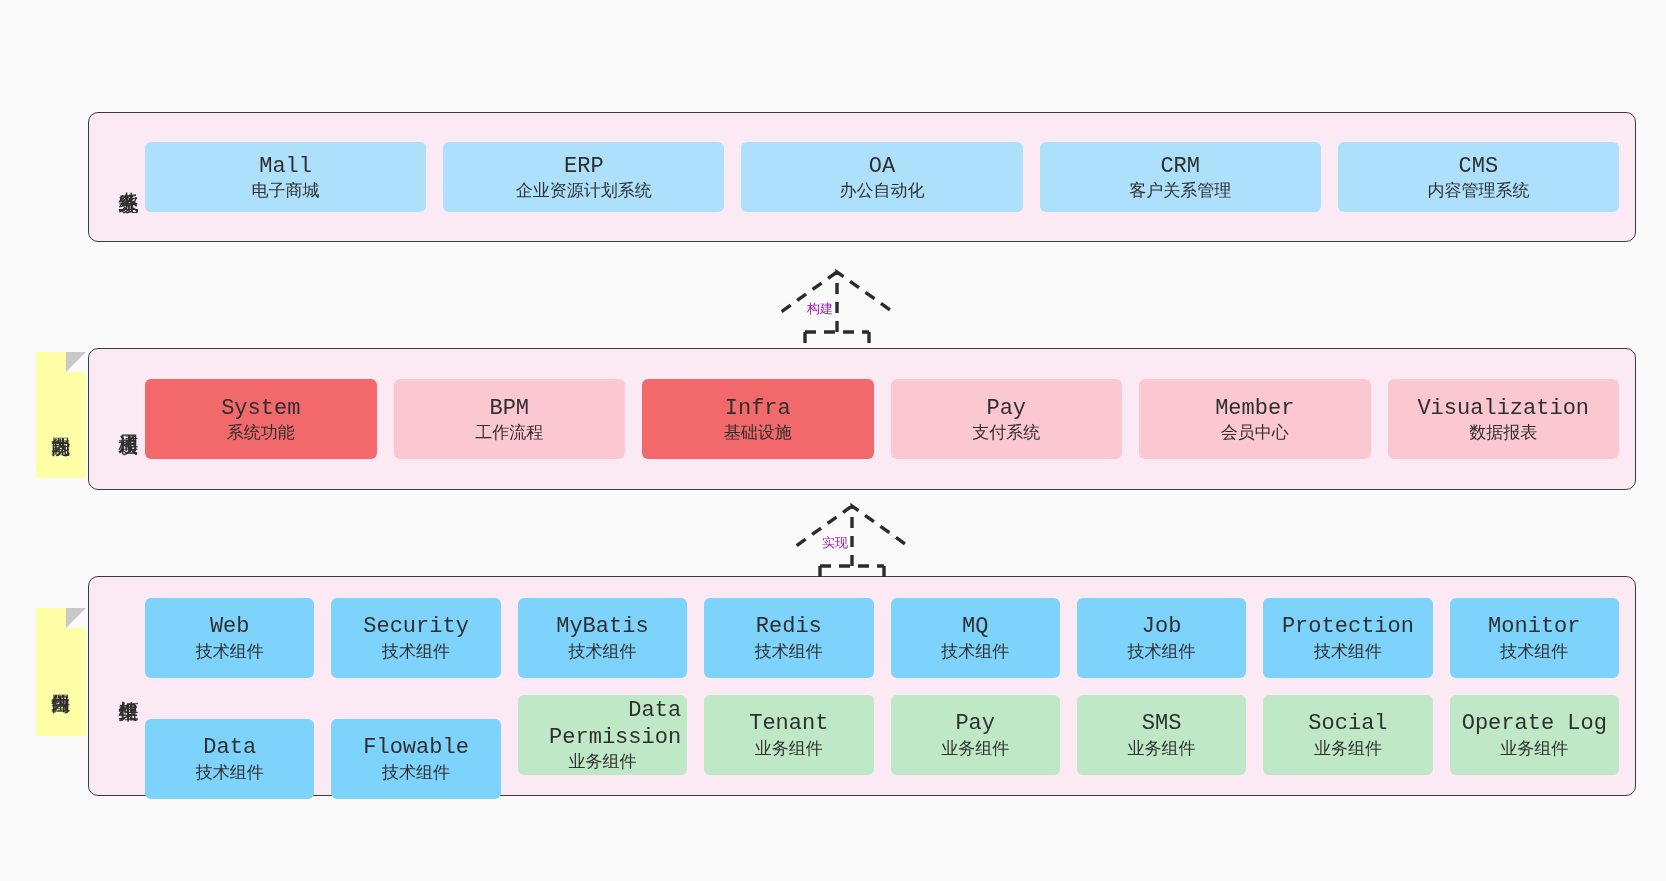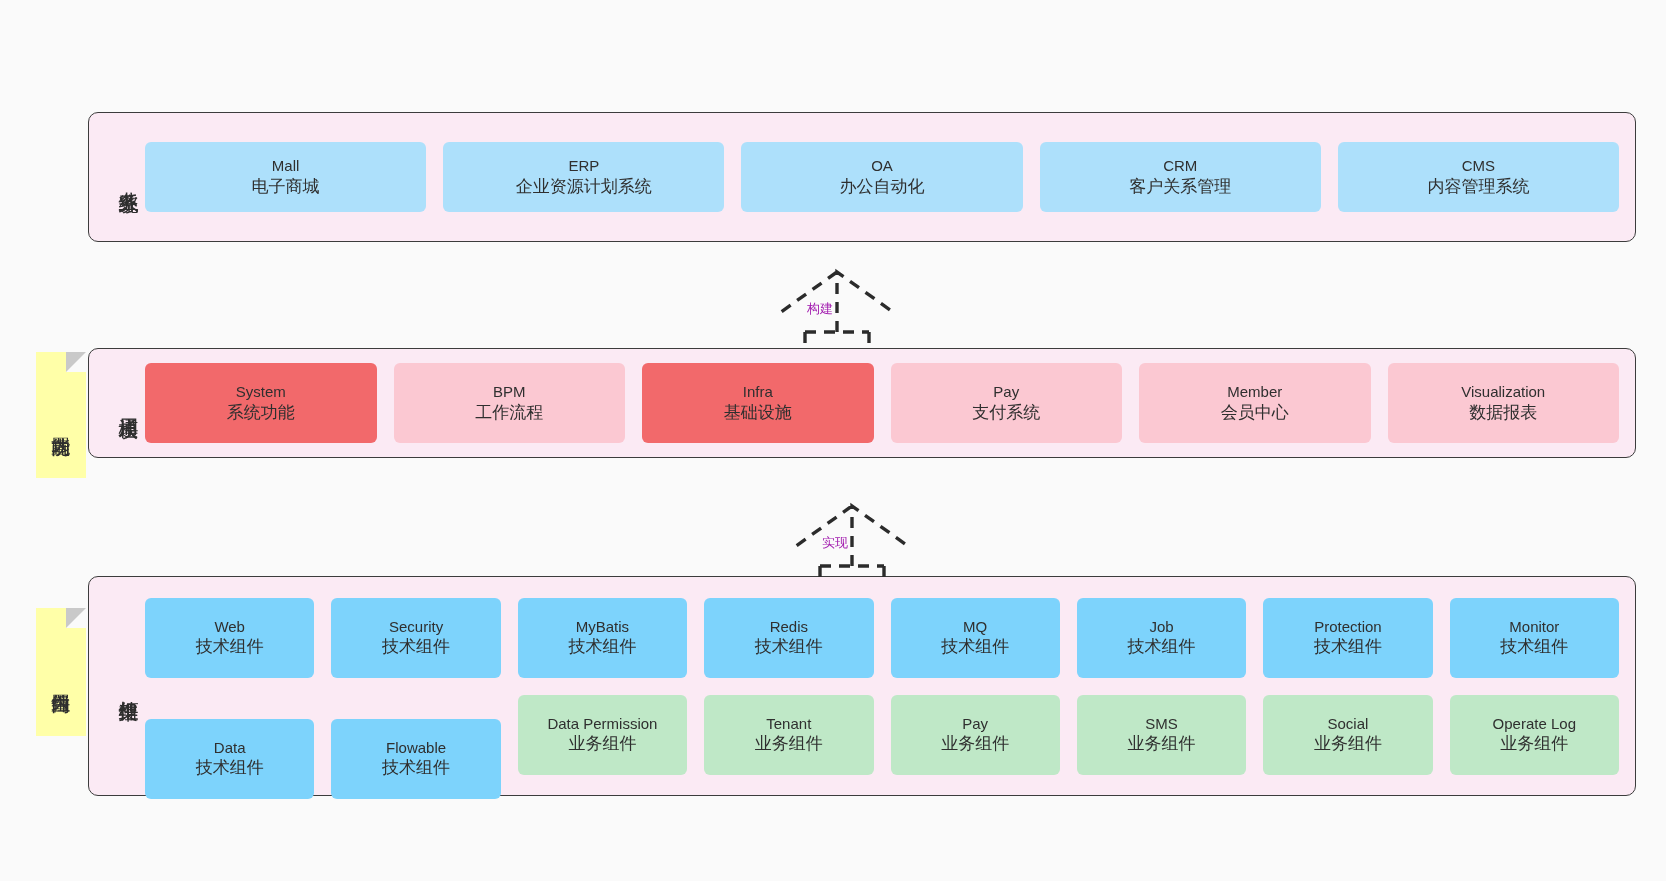--- a/index.html
+++ b/index.html
@@ -71,34 +71,34 @@
     display: flex;
     flex-direction: column;
     align-items: center;
     justify-content: center;
     text-align: center;
     color: #2f2f2f;
     line-height: 1.24;
     padding: 4px 6px;
     user-select: none;
   }
-  .card .t1 { font-size: 15px; }
+  .card .t1 { font-size: 22px; font-family: Liberation Mono, monospace; }
   .card .t2 { font-size: 17px; }
 
   .c-blue        { background: #ade0fb; }
   .c-red         { background: #f2696b; }
   .c-pink        { background: #fbc8d2; }
   .c-green       { background: #7dd3fc; margin-top: 24px; }
   .c-lightgreen  { background: #bfe8c7; text-align: right; }
 
   
   #layer-business { left: 88px;  top: 112px; width: 1548px; height: 130px; }
   #layer-business .card { height: 70px; }
 
-  #layer-common   { left: 88px;  top: 348px; width: 1548px; height: 110px; }
+  #layer-common   { left: 88px;  top: 348px; width: 1548px; height: 142px; }
   #layer-common .card { height: 80px; }
 
   #layer-framework{ left: 88px;  top: 576px; width: 1548px; height: 220px; }
   #layer-framework .card { height: 80px; }
 
   
   .note {
     position: absolute;
     width: 50px;
     background: #ffffa8;

